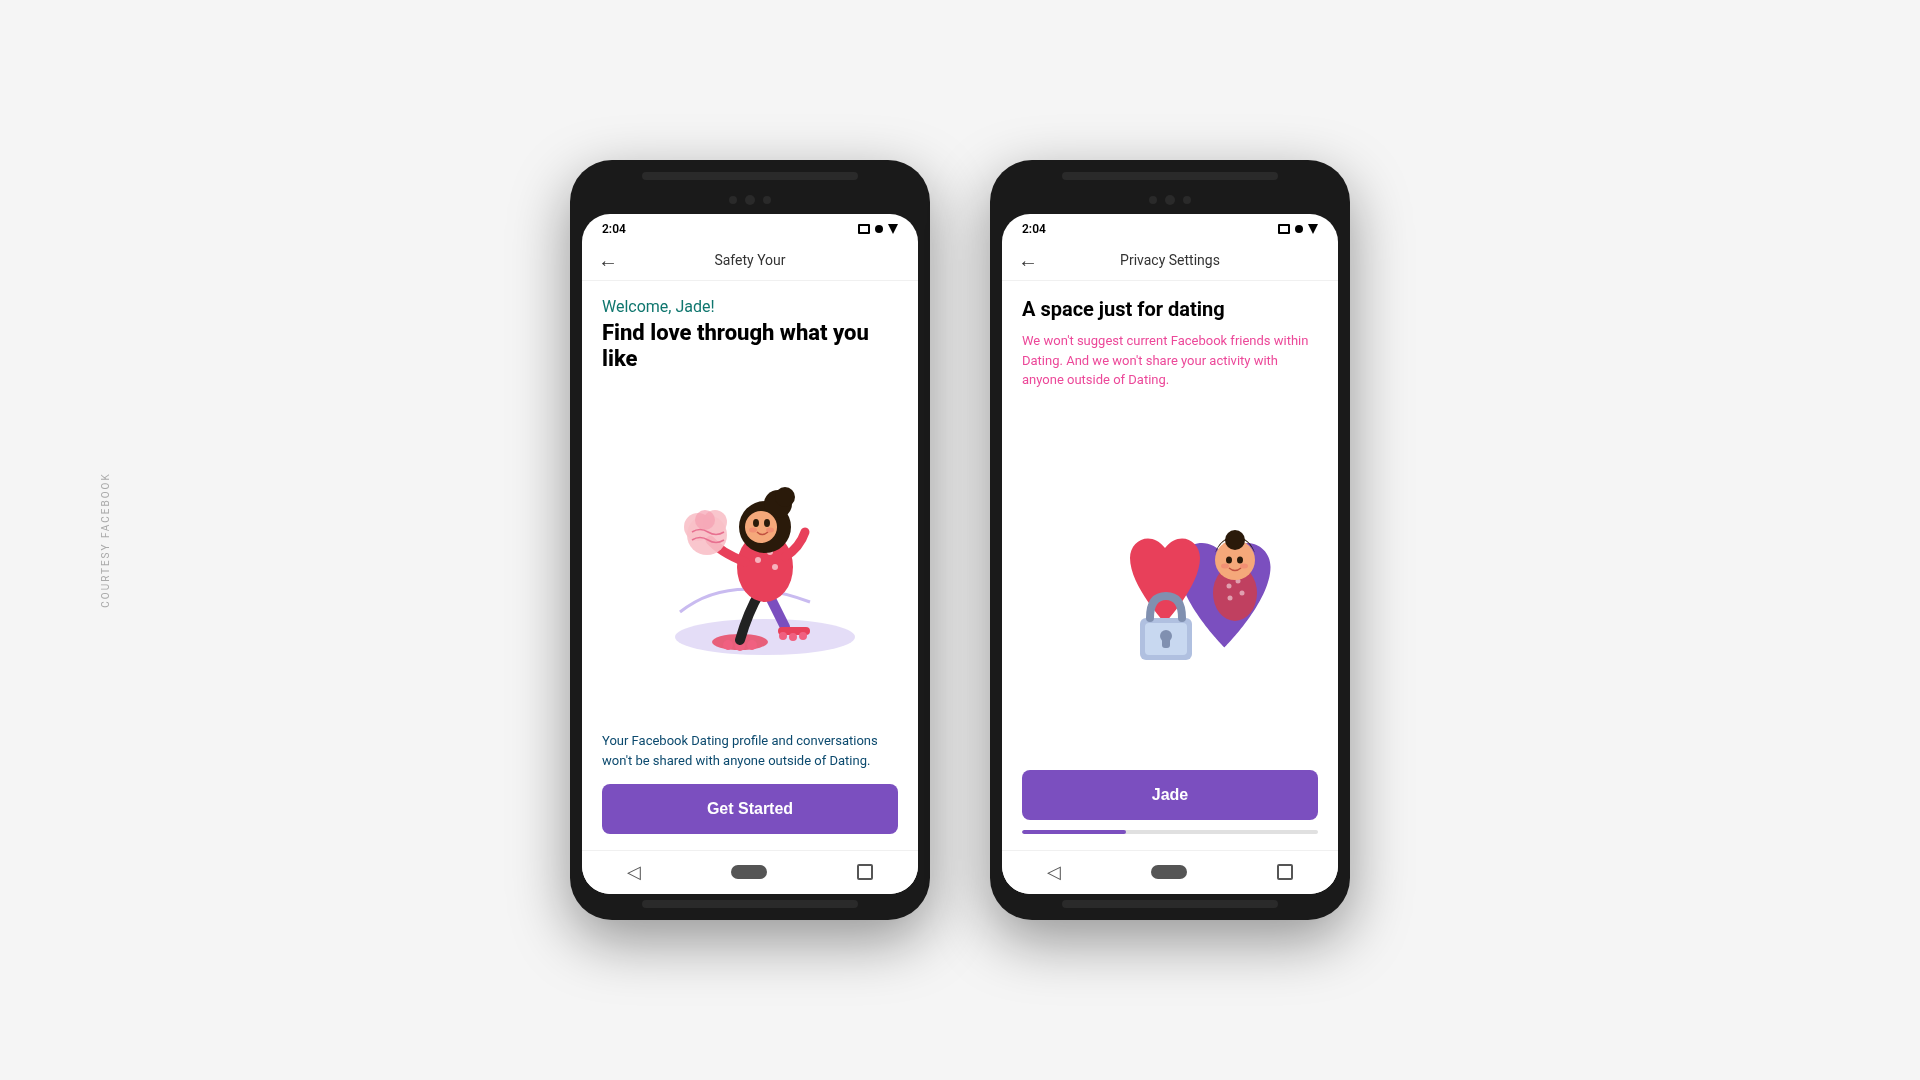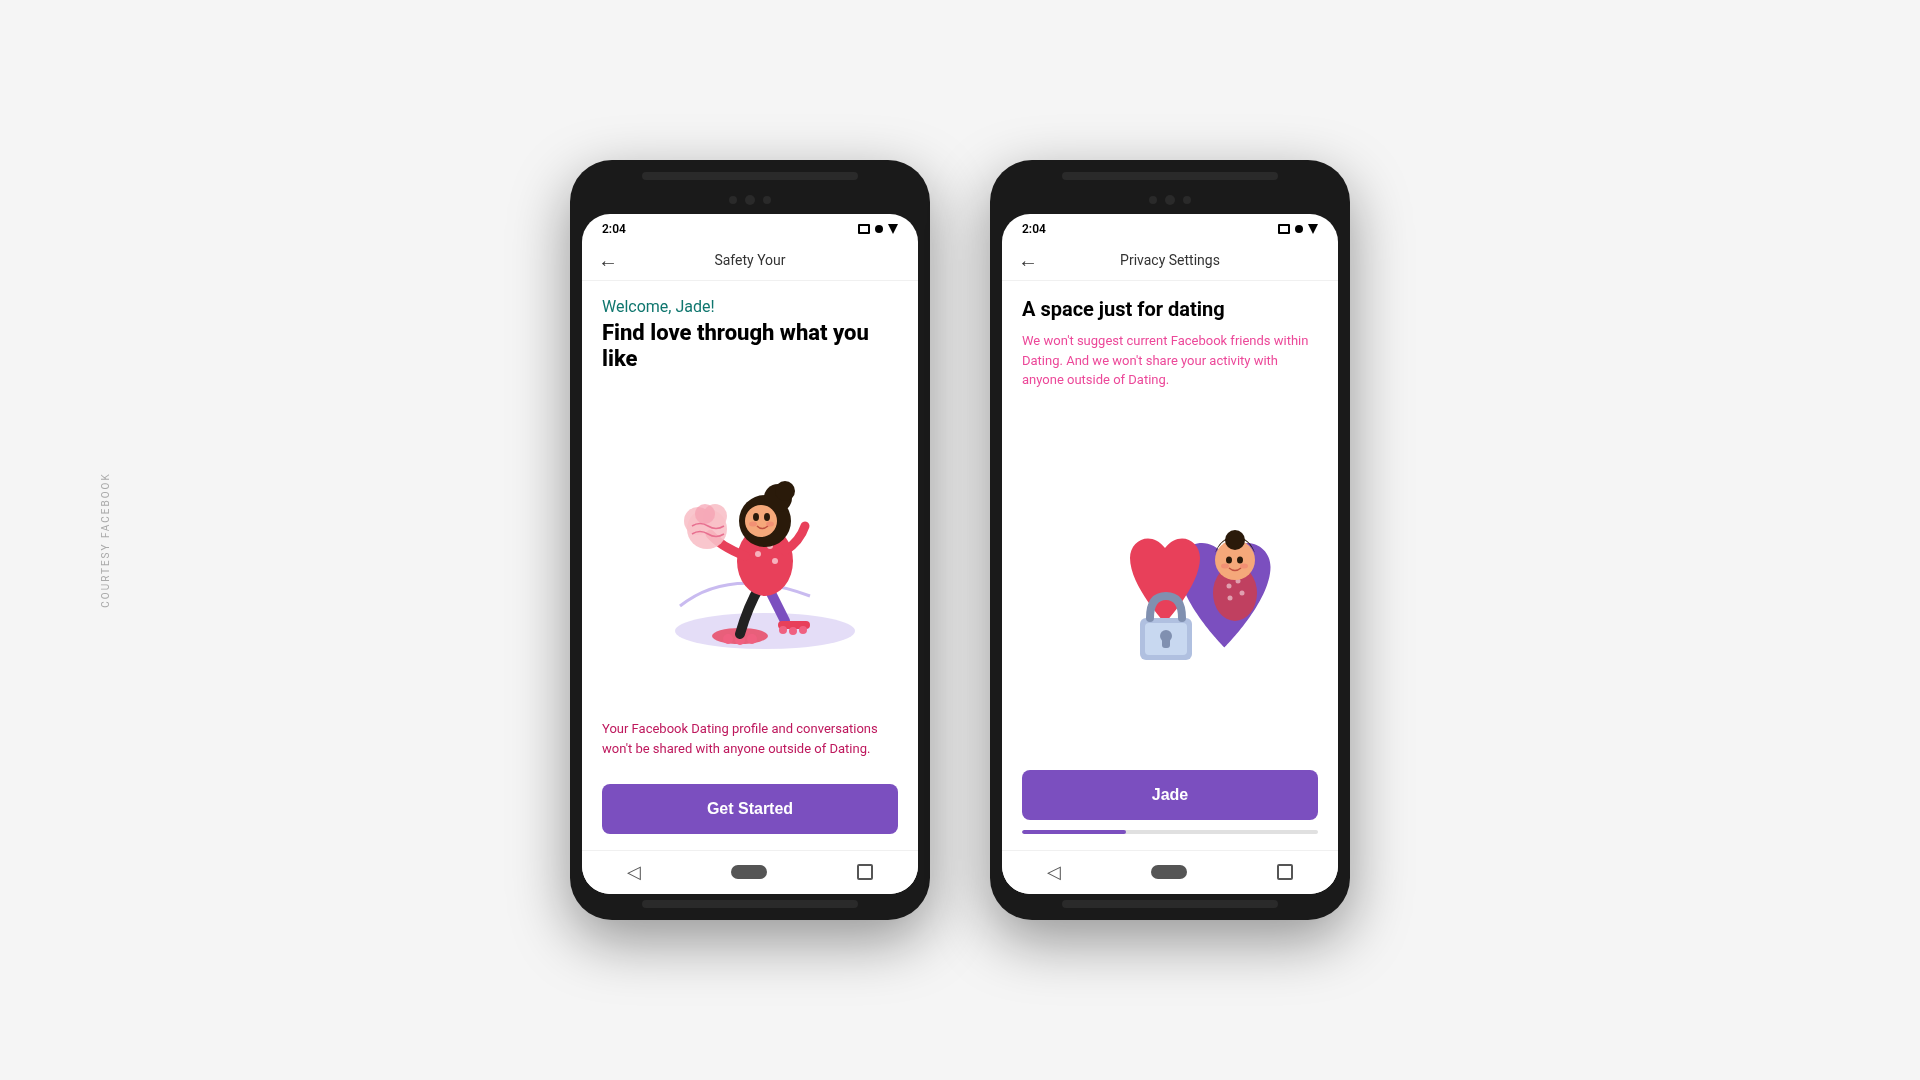--- a/index.html
+++ b/index.html
@@ -163,24 +163,24 @@
     }
     .illustration-area {
       flex: 1;
       display: flex;
       align-items: center;
       justify-content: center;
       overflow: hidden;
     }
     .description-text {
       font-size: 13px;
-      color: #be185d;
+      color: #0c4a6e;
       line-height: 1.5;
       margin-top: 8px;
-      margin-bottom: 26px;
+      margin-bottom: 14px;
     }
     .btn-primary {
       width: 100%;
       padding: 16px;
       background: #7B4FBF;
       color: #fff;
       border: none;
       border-radius: 8px;
       font-size: 16px;
       font-weight: 600;

